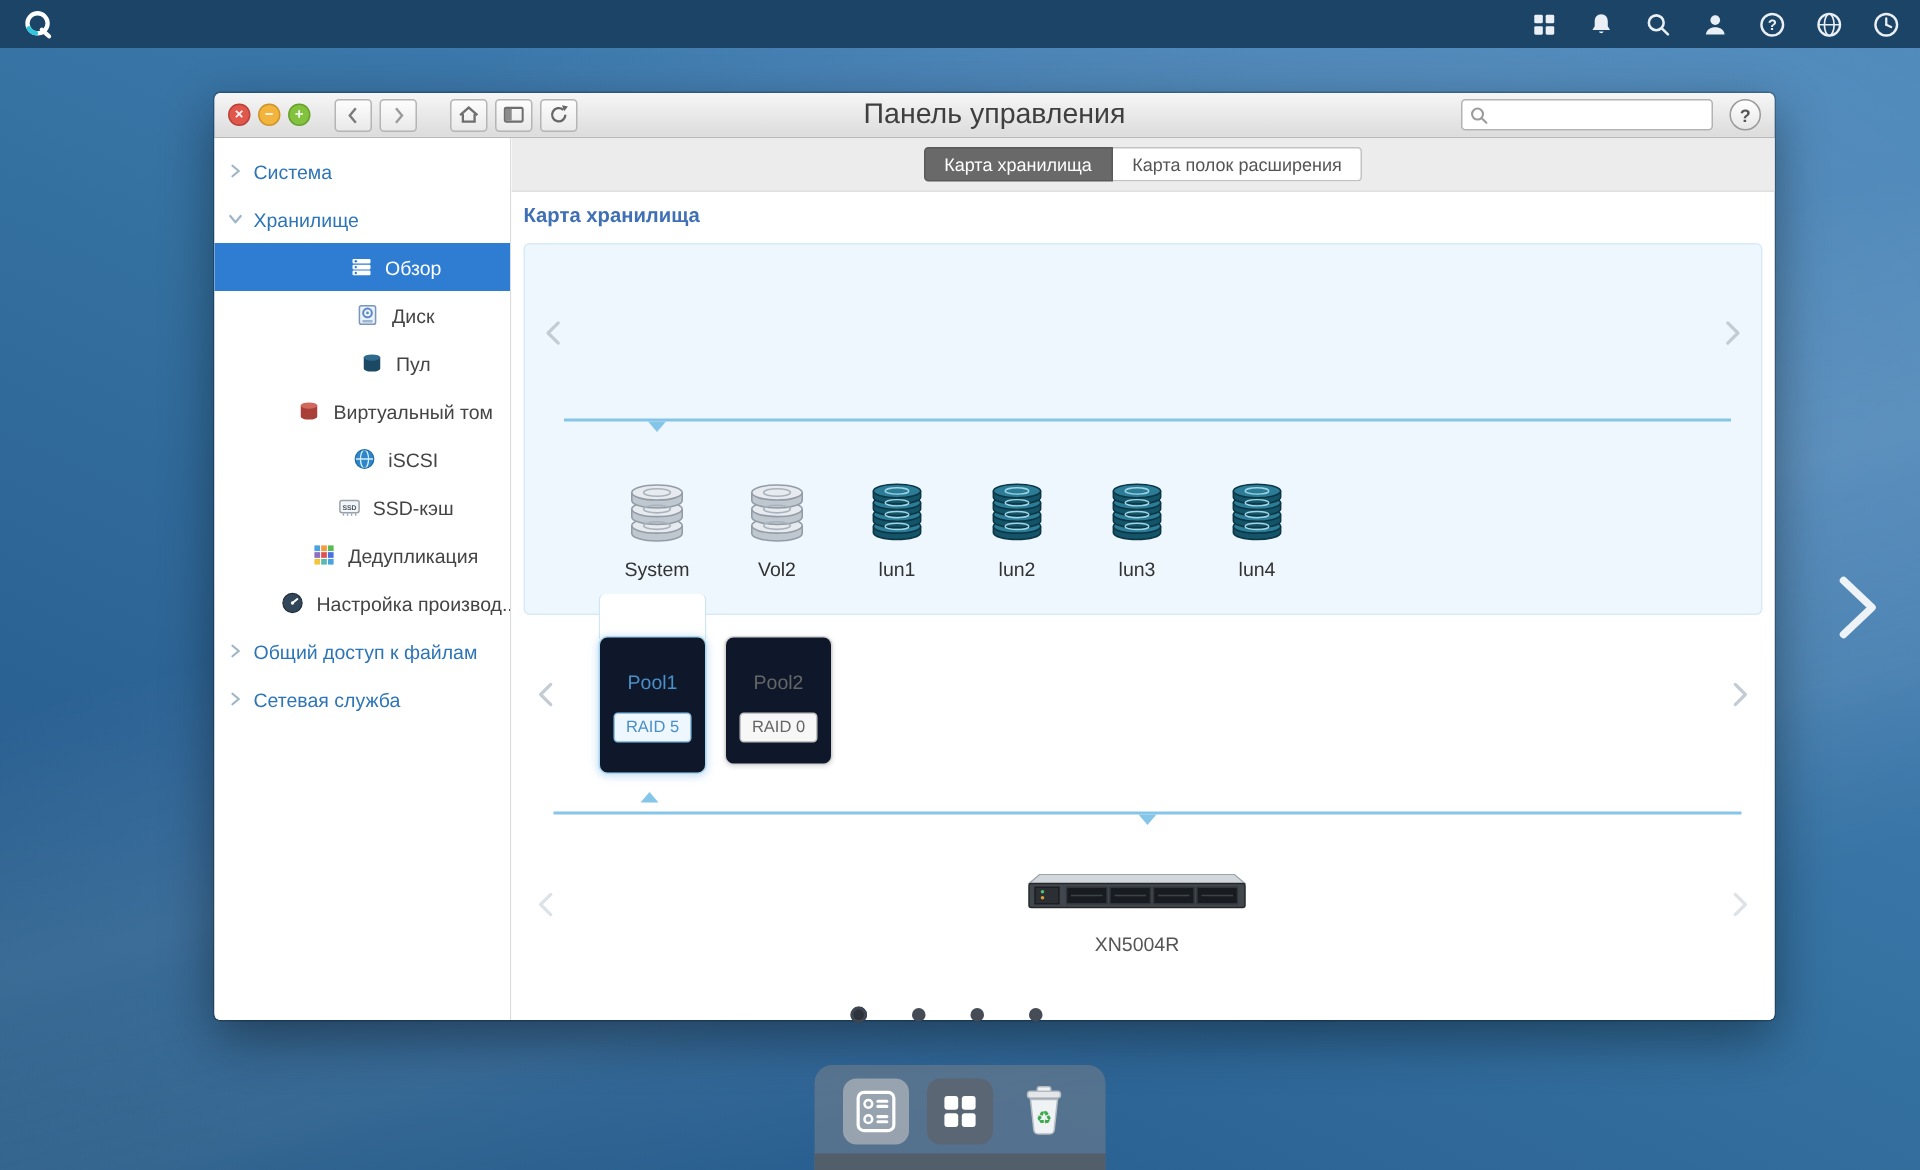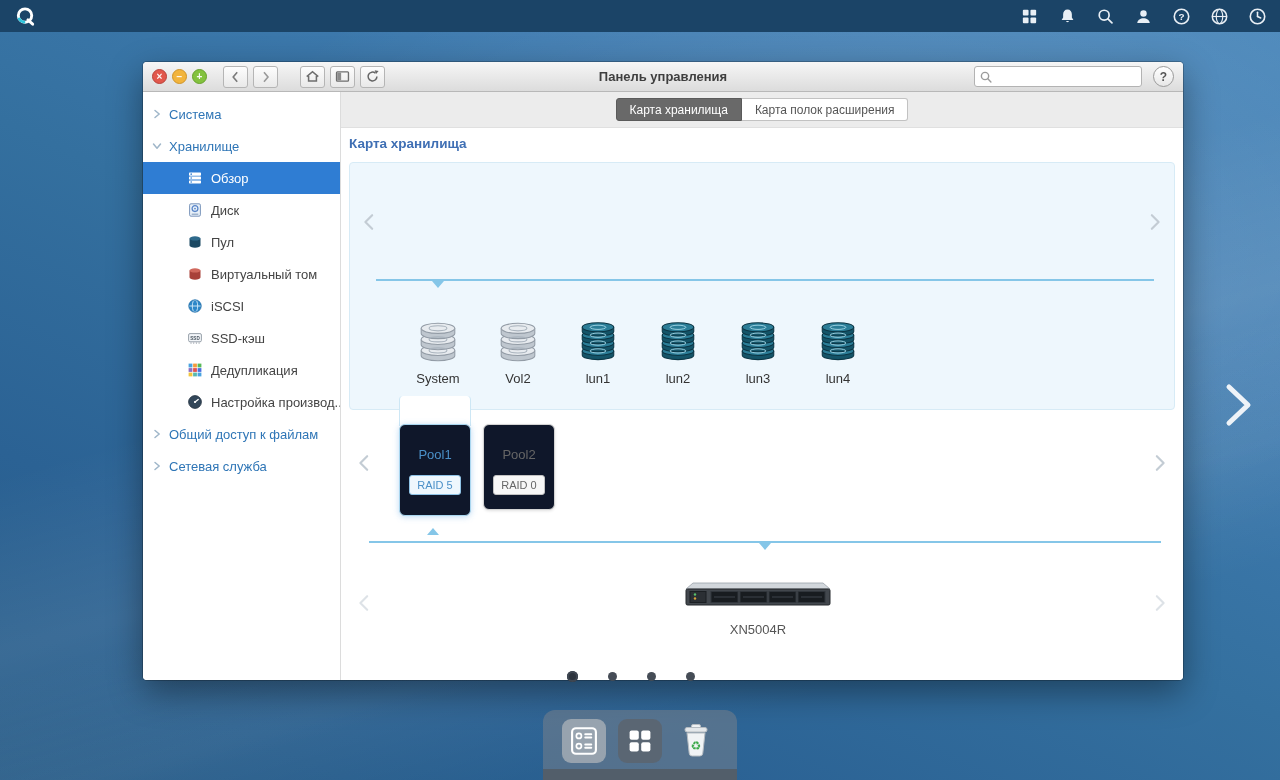--- a/index.html
+++ b/index.html
@@ -31,38 +31,38 @@
               display:flex; align-items:center; padding:0 9px; gap:5px; position:relative; border-radius:4px 4px 0 0; }
   .light { width:15px; height:15px; border-radius:50%; display:flex; align-items:center; justify-content:center;
            font-size:10px; font-weight:bold; color:rgba(255,255,255,.95); cursor:pointer; }
   .light i { font-style:normal; line-height:1; }
   .red { background:#e2574c; border:1px solid #b8423a; }
   .yellow { background:#f2b43c; border:1px solid #cf9429; }
   .green { background:#83c23e; border:1px solid #67a12c; }
   .tb-gap { width:6px; } .tb-gap2 { width:12px; }
   .navbtn { width:25px; height:22px; border:1px solid #b5b5b5; border-radius:3px;
             background:linear-gradient(#fdfdfd,#e9e9e9); display:flex; align-items:center; justify-content:center; cursor:pointer; }
-  .wtitle { position:absolute; left:50%; transform:translateX(-50%); font-size:13px; font-weight:bold; color:#3f3f3f; white-space:nowrap; }
+  .wtitle { position:absolute; left:50%; transform:translateX(-50%); font-size:19px; font-weight:normal; color:#3f3f3f; white-space:nowrap; }
   .searchbox { margin-left:auto; position:relative; width:168px; height:21px; }
   .searchbox input { width:100%; height:100%; border:1px solid #b3b3b3; border-radius:3px; padding:0 4px 0 24px;
                      font-size:12px; outline:none; background:#fff; font-family:inherit; }
   .mag { position:absolute; left:5px; top:3.5px; width:14px; height:14px; pointer-events:none; }
   .helpbtn { width:21px; height:21px; border-radius:50%; border:1px solid #9a9a9a; background:linear-gradient(#fff,#e7e7e7);
              color:#555; font-size:12px; font-weight:bold; display:flex; align-items:center; justify-content:center;
              cursor:pointer; margin-left:6px; }
 
   .winbody { display:flex; height:588px; }
 
   
   .sidebar { width:198px; background:#fff; border-right:1px solid #dcdcdc; padding-top:6px; border-radius:0 0 0 4px; }
   .side-group { height:32px; display:flex; align-items:center; padding-left:9px; gap:7px; cursor:pointer; }
   .glabel { color:#2e75b6; font-size:13px; }
   .gchev { width:10px; height:10px; color:#9fb6c9; flex:none; }
   .gchev.expanded { transform:rotate(90deg); }
-  .side-item { height:32px; display:flex; align-items:center; padding-left:44px; gap:8px; font-size:13px; color:#444; cursor:pointer; }
+  .side-item { height:32px; display:flex; align-items:center; padding-left:44px; gap:8px; font-size:13px; color:#444; cursor:pointer;justify-content:center; }
   .side-item.selected { background:#2f7dd3; color:#fff; }
   .sicon { width:16px; height:16px; display:inline-flex; flex:none; }
   .sicon svg { width:16px; height:16px; }
   .silabel { white-space:nowrap; overflow:hidden; }
 
   
   .content { position:relative; width:842px; height:588px; background:#fff; border-radius:0 0 4px 0; overflow:hidden; }
   .tabstrip { position:absolute; top:0; left:0; right:0; height:36px; background:#ececec; border-bottom:1px solid #e0e0e0;
               display:flex; justify-content:center; align-items:center; }
   .tab { height:23px; padding:0 13px; font-size:12px; border:1px solid #c2c2c2; background:#fff; color:#555;

